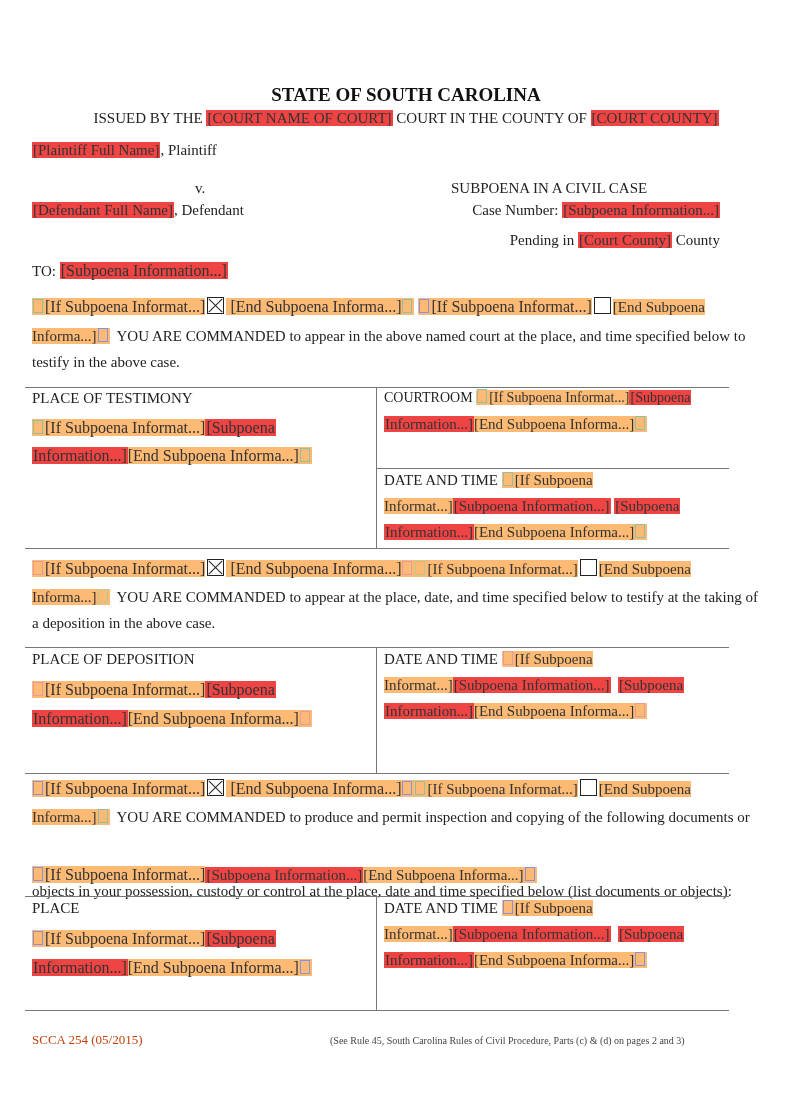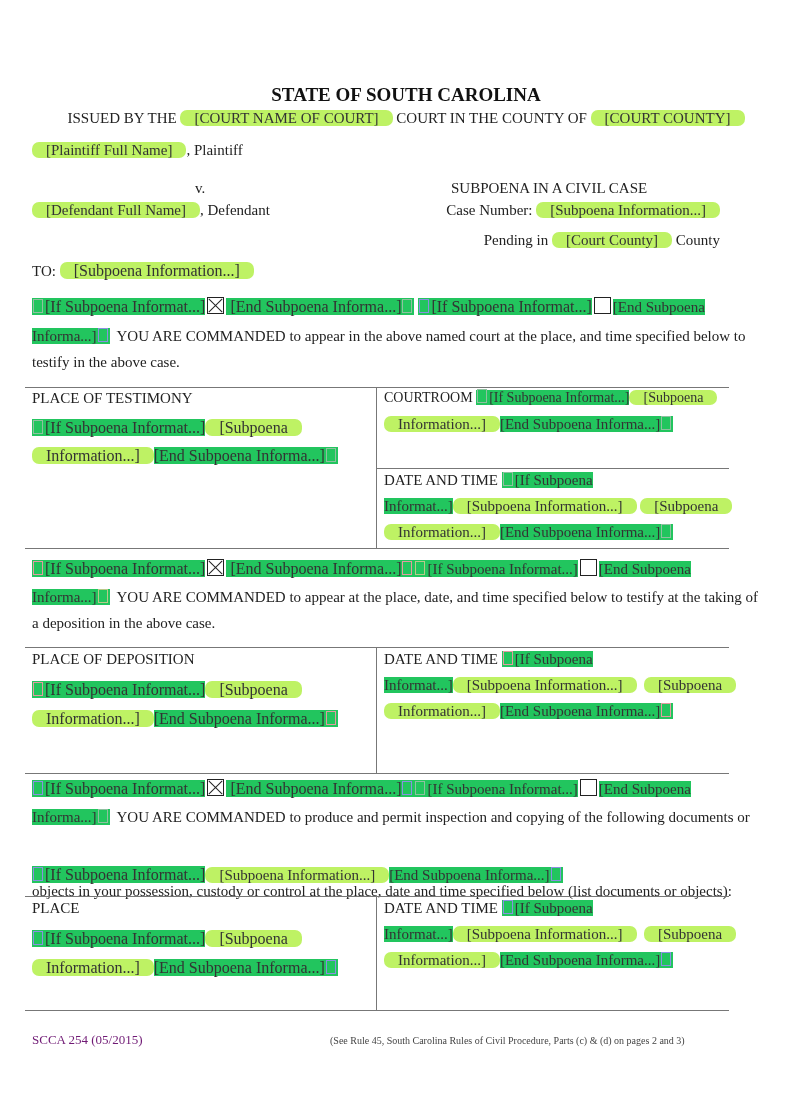--- a/index.html
+++ b/index.html
@@ -2,35 +2,35 @@
 <html><head>
 <meta charset="utf-8">
 <style>
   html, body { margin: 0; padding: 0; background: #ffffff; }
   body { width: 800px; height: 1100px; position: relative; overflow: hidden;
          font-family: "Liberation Serif", "DejaVu Serif", serif; color: #222; }
   .abs { position: absolute; }
   .title { left: 0; width: 812px; top: 84px; text-align: center; font-weight: bold; font-size: 19px; color: #111; }
   .issued { left: 0; width: 812px; top: 110px; text-align: center; font-size: 15px; white-space: nowrap; }
   .t15 { font-size: 15px; line-height: 20px; white-space: nowrap; }
-  .yl { background: #bef264; color: #333; padding: 0 14px; border-radius: 7px; }
-  .gr { background: #22c55e; color: #333; }
+  .yl { background: #ef4444; color: #333; padding: 0 1px; }
+  .gr { background: #fdba74; color: #333; }
   .mk { display: inline-block; width: 8px; height: 12px; border: 1px solid; vertical-align: -1px; margin: 0 2px 0 1px; }
   .mk.green { border-color: #8fc0a0; }
   .mk.blue  { border-color: #8a8fe0; }
   .mk.red   { border-color: #e39aa0; }
   .mk.olive { border-color: #b9c98a; }
   .cb { display: inline-block; width: 15px; height: 15px; border: 1px solid #222; vertical-align: -2px; background: #fff; position: relative; margin: 0 2px; }
   .cb.x::before, .cb.x::after { content: ""; position: absolute; left: 7px; top: -2px; width: 1px; height: 19px; background: #222; }
   .cb.x::before { transform: rotate(45deg); }
   .cb.x::after { transform: rotate(-45deg); }
   .hline { position: absolute; height: 1px; background: #777; }
   .vline { position: absolute; width: 1px; background: #777; }
   .para { font-size: 15px; line-height: 20px; }
-  .footer-l { left: 32px; top: 1032px; font-size: 13px; color: #701a75; }
+  .footer-l { left: 32px; top: 1032px; font-size: 13px; color: #c2410c; }
   .footer-r { left: 330px; top: 1035px; font-size: 10px; color: #444; white-space: nowrap; }
 </style>
 </head>
 <body>
 
 <div class="abs title">STATE OF SOUTH CAROLINA</div>
 <div class="abs issued">
   <span>ISSUED BY THE</span>
   <span class="yl">[COURT NAME OF COURT]</span>
   <span>COURT IN THE COUNTY OF</span>

